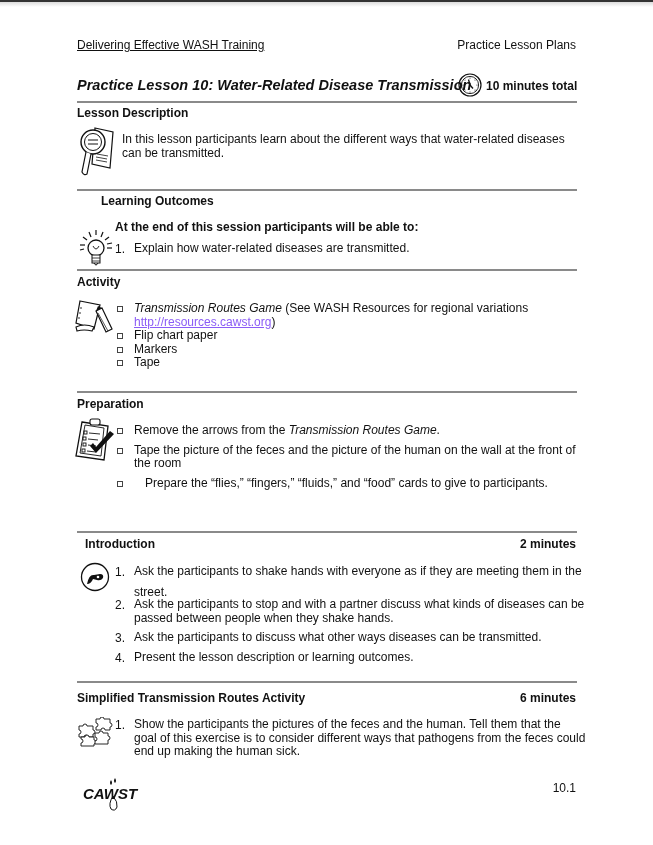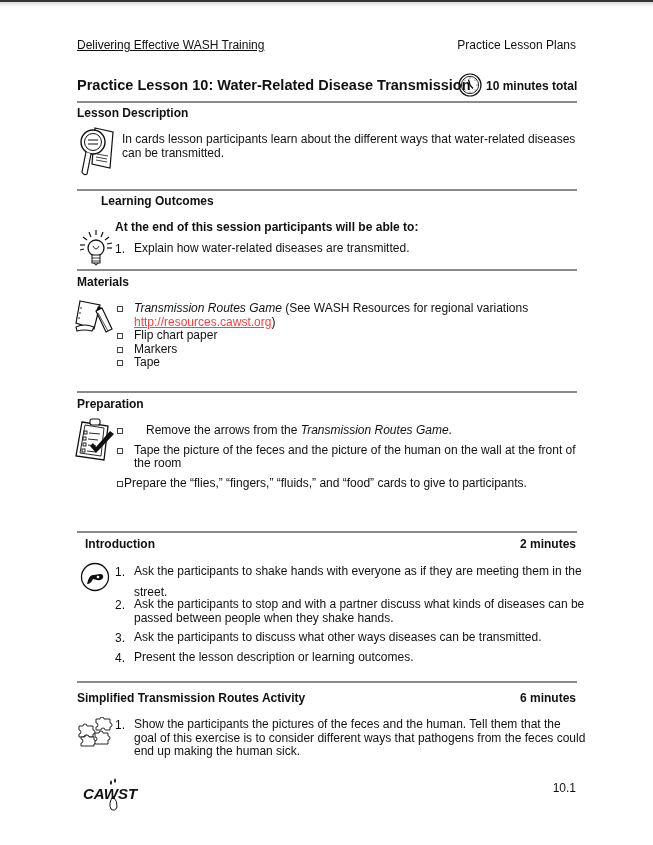--- a/index.html
+++ b/index.html
@@ -6,31 +6,31 @@
   body {
     width: 653px; height: 845px; position: relative; overflow: hidden;
     font-family: "Liberation Sans", sans-serif; color: #111; font-size: 12px;
   }
   .topbar { position: absolute; left: 0; top: 0; width: 653px; height: 2px; background: #333; }
   .topshade { position: absolute; left: 0; top: 2px; width: 653px; height: 5px;
     background: linear-gradient(#dcdcdc, #ffffff); }
   .abs { position: absolute; }
   .hdr-left { left: 77px; top: 38px; font-size: 12px; text-decoration: underline; }
   .hdr-right { right: 77px; top: 38px; font-size: 12px; }
-  .title { left: 77px; top: 77px; font-size: 14.5px; font-weight: bold; }
+  .title { left: 77px; top: 77px; font-size: 14.5px; font-weight: bold; font-style: italic; }
   .clock { left: 458px; top: 73px; width: 24px; height: 24px; }
   .total { left: 486px; top: 79px; font-size: 12px; font-weight: bold; }
   .rule { position: absolute; left: 77px; width: 500px; height: 2px; background: #8a8a8a; }
   .sec-title { position: absolute; left: 77px; font-size: 12px; font-weight: bold; }
   .sec-time { position: absolute; right: 77px; font-size: 12px; font-weight: bold; }
   .text { position: absolute; font-size: 12px; line-height: 13.5px; }
   .bullet { position: absolute; width: 6px; height: 6px; border: 1px solid #444; box-sizing: border-box; }
   .num { position: absolute; font-size: 12px; }
   .icon { position: absolute; }
-  a.link { color: #ef4444; text-decoration: underline; }
+  a.link { color: #8b5cf6; text-decoration: underline; }
   .pageno { position: absolute; right: 77px; top: 781px; font-size: 12px; }
 </style>
 </head>
 <body>
 
 <div class="topbar"></div>
 <div class="topshade"></div>
 
 <div class="abs hdr-left">Delivering Effective WASH Training</div>
 <div class="abs hdr-right">Practice Lesson Plans</div>
@@ -62,21 +62,21 @@
       <line x1="20" y1="30" x2="31" y2="32"></line>
       <line x1="19" y1="33" x2="30" y2="35"></line>
       <line x1="19" y1="36" x2="30" y2="38"></line>
     </g>
   <circle cx="16" cy="18" r="12" fill="#fff" stroke="#111" stroke-width="1.4"></circle>
   <circle cx="16" cy="18" r="8.5" fill="none" stroke="#111" stroke-width="1"></circle>
   <line x1="11" y1="16" x2="21" y2="16" stroke="#111" stroke-width="1"></line>
   <line x1="11" y1="20" x2="21" y2="20" stroke="#111" stroke-width="1"></line>
   <path d="M9 28 L5 48 Q7 52 10 50 L14 30" fill="#fff" stroke="#111" stroke-width="1.2"></path>
 </svg>
-<div class="text" style="left:122px; top:133px;">In cards lesson participants learn about the different ways that water-related diseases</div>
+<div class="text" style="left:122px; top:133px;">In this lesson participants learn about the different ways that water-related diseases</div>
 <div class="text" style="left:122px; top:147px;">can be transmitted.</div>
 <div class="rule" style="top:189px;"></div>
 
 <div class="sec-title" style="top:194px;padding-left:24px;">Learning Outcomes</div>
 <svg class="icon" style="left:78px; top:228px; width:36px; height:42px;" viewBox="0 0 36 42">
   <g stroke="#111" stroke-width="1.2">
       <line x1="18" y1="2" x2="18" y2="7"></line>
       <line x1="11" y1="4" x2="13" y2="9"></line>
       <line x1="25" y1="4" x2="23" y2="9"></line>
       <line x1="5" y1="9" x2="9" y2="12"></line>
@@ -91,21 +91,21 @@
   <rect x="14" y="27" width="8" height="8" fill="#fff" stroke="#111" stroke-width="1"></rect>
   <line x1="14" y1="30" x2="22" y2="30" stroke="#111" stroke-width="0.8"></line>
   <line x1="14" y1="33" x2="22" y2="33" stroke="#111" stroke-width="0.8"></line>
   <path d="M16 35 Q18 39 20 35" fill="none" stroke="#111" stroke-width="1"></path>
 </svg>
 <div class="text" style="left:115px; top:221px;font-weight:bold;">At the end of this session participants will be able to:</div>
 <div class="num" style="left:115px; top:242px;">1.</div>
 <div class="text" style="left:134px; top:242px;text-align:right;">Explain how water-related diseases are transmitted.</div>
 <div class="rule" style="top:269px;"></div>
 
-<div class="sec-title" style="top:275px;">Materials</div>
+<div class="sec-title" style="top:275px;">Activity</div>
 <svg class="icon" style="left:74px; top:299px; width:40px; height:36px;" viewBox="0 0 40 36">
   <path d="M6 2 L26 6 L20 30 L2 24 Z" fill="#fff" stroke="#111" stroke-width="1.2"></path>
   <g fill="#111">
       <circle cx="7" cy="9" r="0.8"></circle>
       <circle cx="6" cy="14" r="0.8"></circle>
       <circle cx="5" cy="19" r="0.8"></circle>
     </g>
   <path d="M2 28 Q10 24 20 28 L18 32 Q10 30 3 32 Z" fill="#fff" stroke="#111" stroke-width="1.1"></path>
   <path d="M22 12 L28 9 L38 30 L32 33 Z" fill="#fff" stroke="#111" stroke-width="1.2"></path>
   <line x1="24" y1="14" x2="34" y2="32" stroke="#111" stroke-width="0.7"></line>
@@ -133,26 +133,26 @@
       <rect x="9" y="25" width="3" height="3"></rect>
       <rect x="8" y="31" width="3" height="3"></rect>
   <line x1="15" y1="15" x2="26" y2="16"></line>
       <line x1="14" y1="21" x2="24" y2="22"></line>
       <line x1="14" y1="27" x2="22" y2="28"></line>
       <line x1="13" y1="33" x2="22" y2="34"></line>
     </g>
   <path d="M16 28 L22 35 L40 16 L36 13 L22 29 L19 25 Z" fill="#111"></path>
 </svg>
 <span class="bullet" style="left:117px; top:428px;"></span>
-<div class="text" style="left:146px; top:424px;"><span>Remove the arrows from the </span><i>Transmission Routes Game</i><span>.</span></div>
+<div class="text" style="left:134px; top:424px;"><span>Remove the arrows from the </span><i>Transmission Routes Game</i><span>.</span></div>
 <span class="bullet" style="left:117px; top:448px;"></span>
 <div class="text" style="left:134px; top:444px;">Tape the picture of the feces and the picture of the human on the wall at the front of</div>
 <div class="text" style="left:134px; top:457px;">the room</div>
 <span class="bullet" style="left:117px; top:481px;"></span>
-<div class="text" style="left:124px; top:477px;">Prepare the “flies,” “fingers,” “fluids,” and “food” cards to give to participants.</div>
+<div class="text" style="left:145px; top:477px;">Prepare the “flies,” “fingers,” “fluids,” and “food” cards to give to participants.</div>
 <div class="rule" style="top:531px;"></div>
 
 <div class="sec-title" style="top:537px;padding-left:8px;">Introduction</div>
 <div class="sec-time" style="top:537px;">2 minutes</div>
 <svg class="icon" style="left:80px; top:562px; width:30px; height:30px;" viewBox="0 0 30 30">
   <circle cx="15" cy="15" r="13.5" fill="#fff" stroke="#111" stroke-width="1.3"></circle>
   <path d="M7 22 Q9 12 14 13 L20 12 Q24 12 23 16 Q21 19 17 18 L13 17 Q11 22 7 22 Z" fill="#111"></path>
   <circle cx="18" cy="15" r="1.3" fill="#fff"></circle>
 </svg>
 <div class="num" style="left:115px; top:565px;">1.</div>

